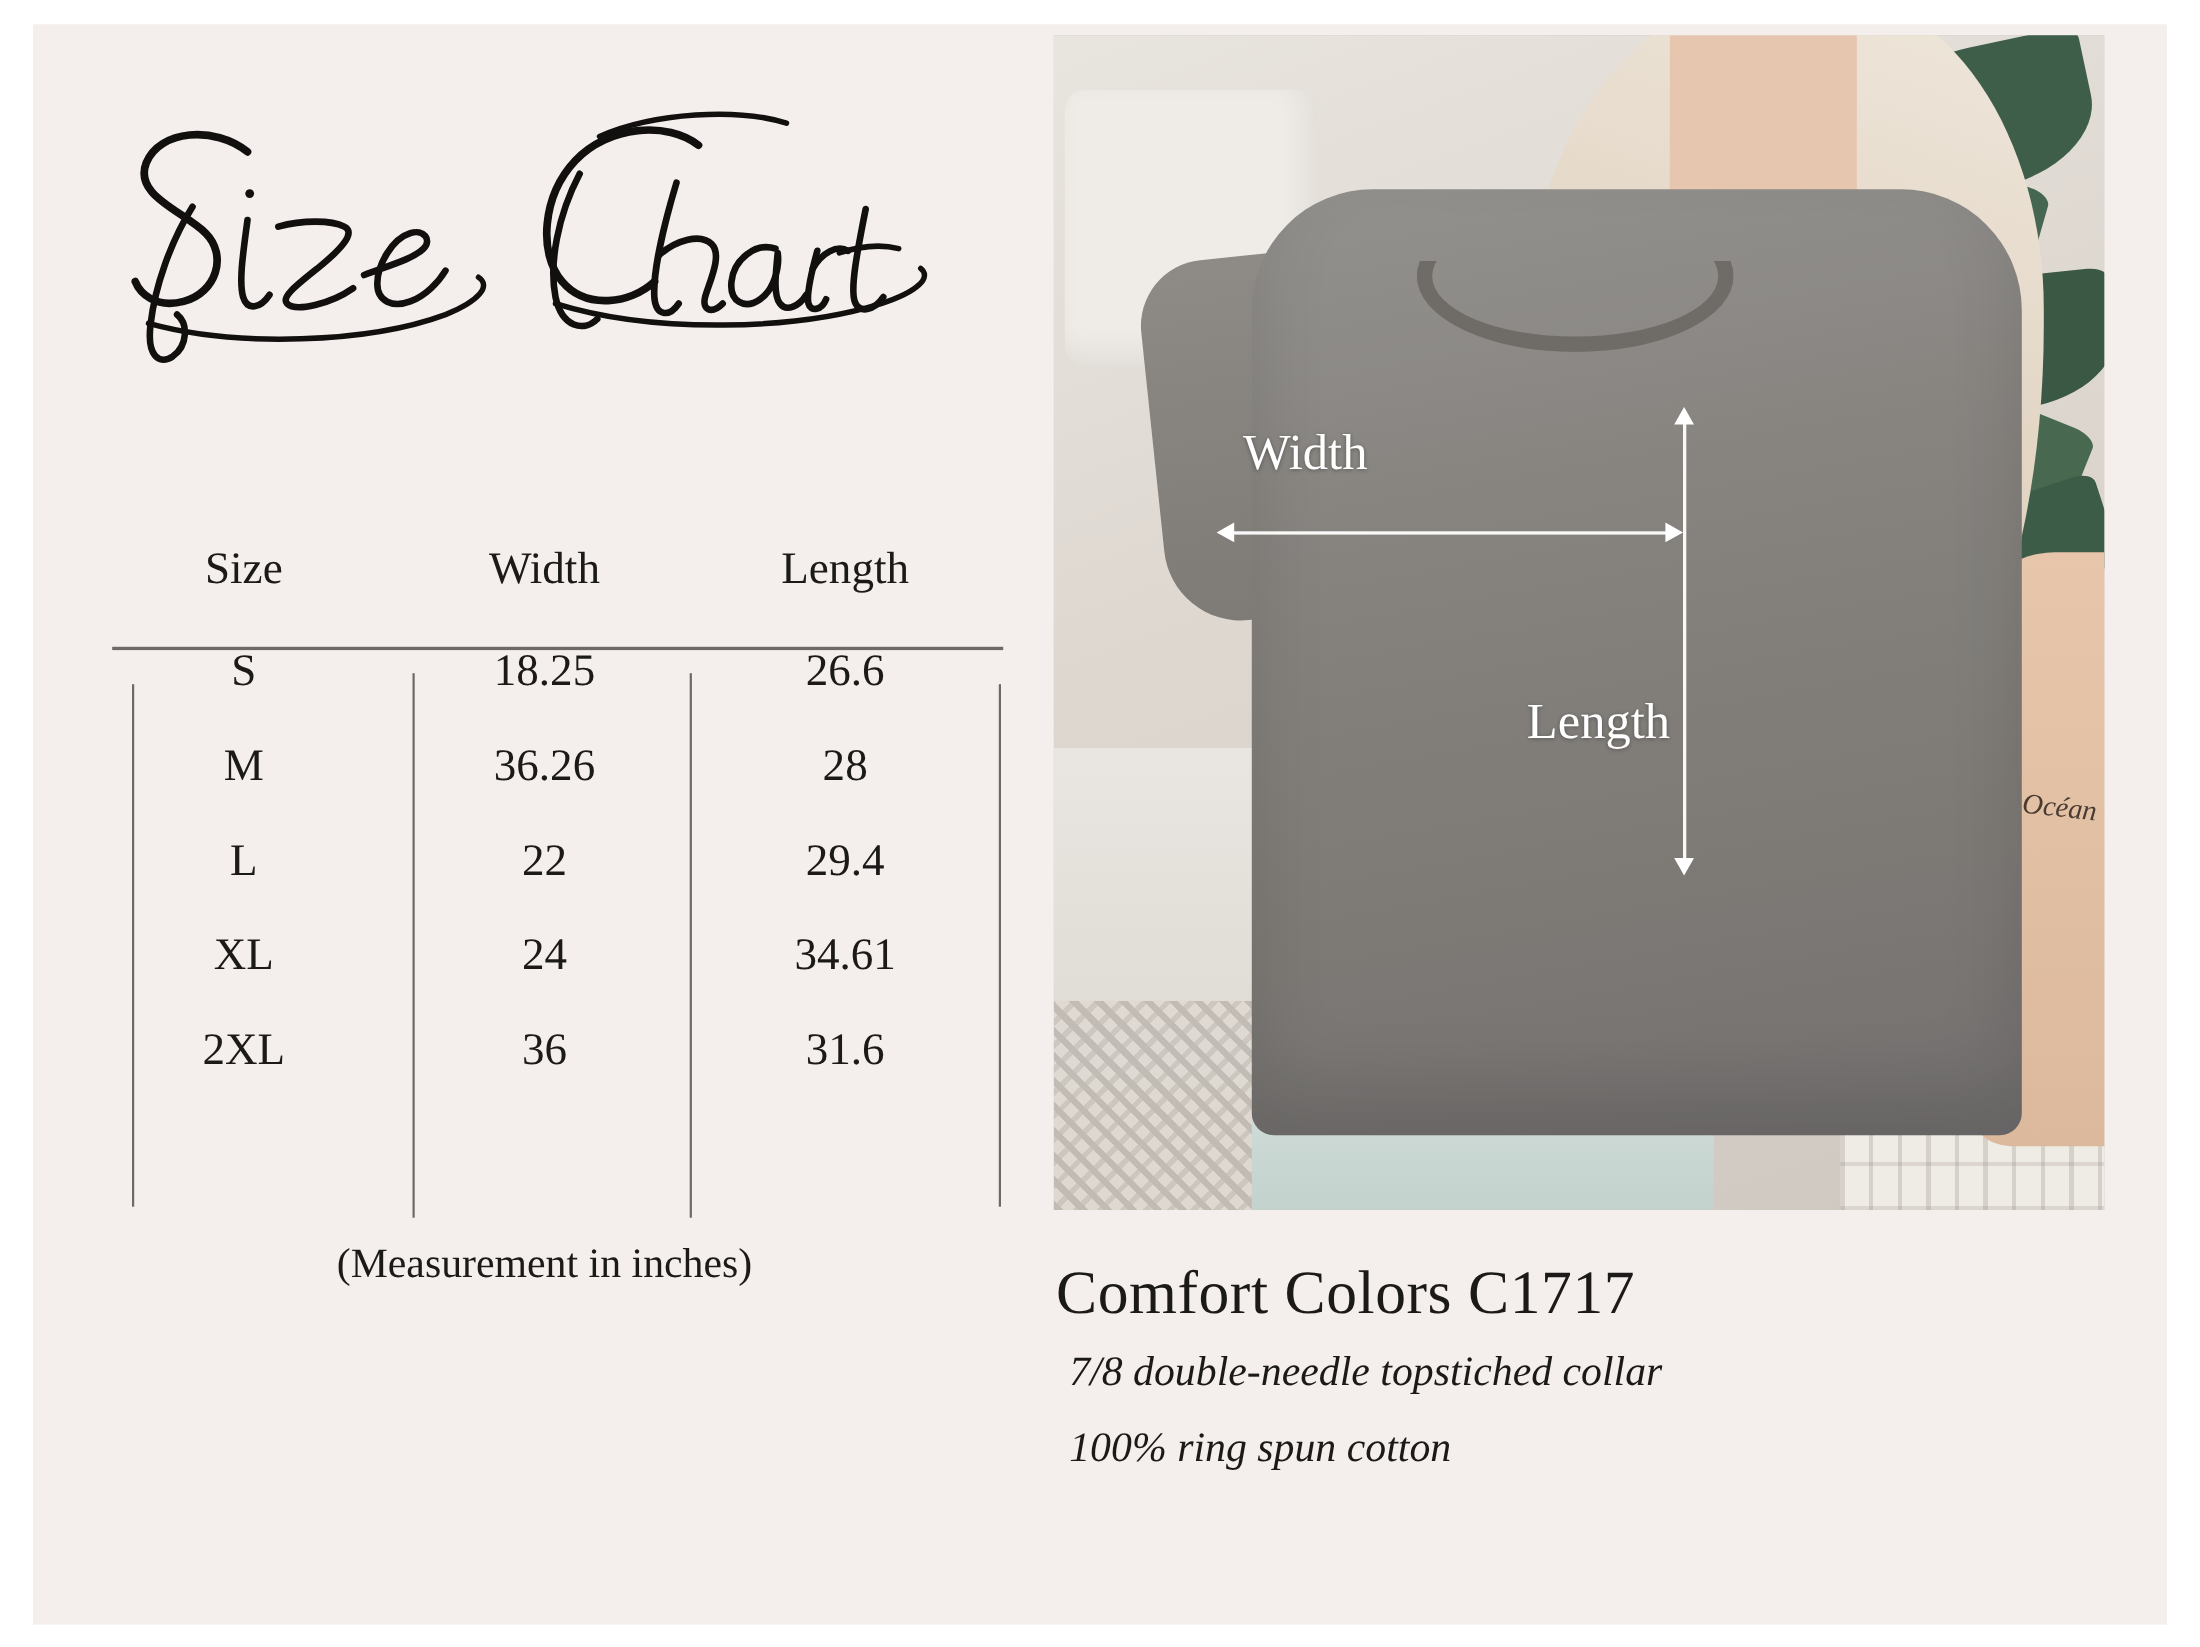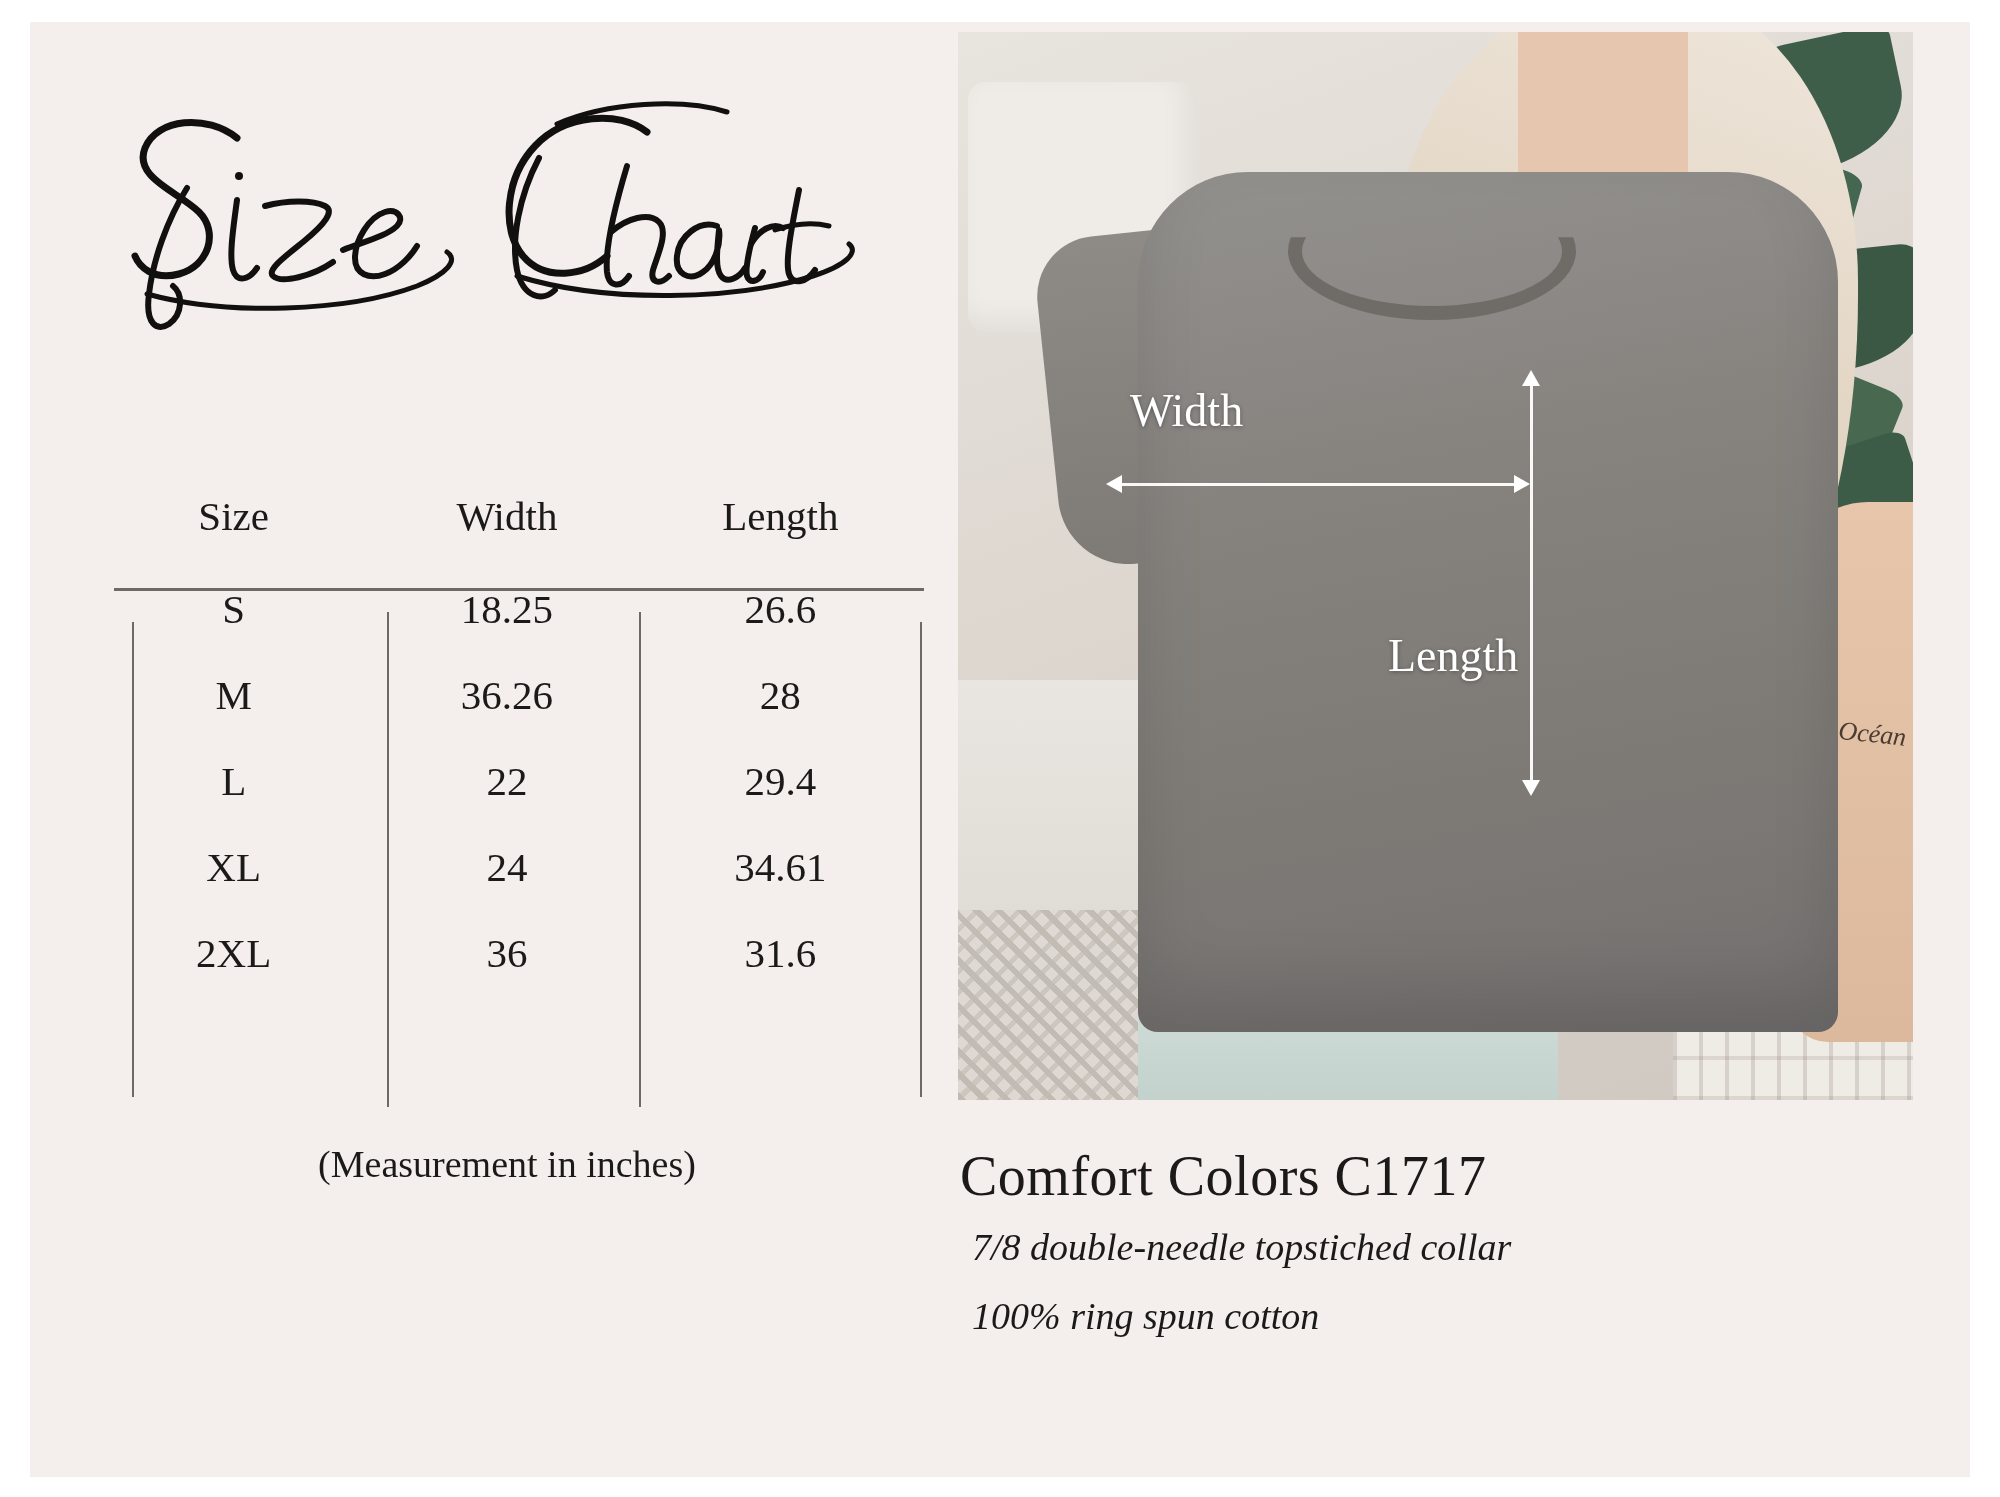--- a/index.html
+++ b/index.html
@@ -20,21 +20,21 @@
     position: absolute;
     left: 30px;
     top: 22px;
     width: 1940px;
     height: 1455px;
     background: #f4efec;
   }
   
   #left-panel {
     position: absolute;
-    left: 12px;
+    left: 0;
     top: 0;
     width: 920px;
     height: 1051px;
   }
   #chart-title {
     position: absolute;
     left: 45px;
     top: 58px;
     width: 840px;
     height: 260px;
@@ -95,21 +95,20 @@
 
   #measure-note {
     position: absolute;
     left: 55px;
     top: 1105px;
     width: 820px;
     text-align: center;
     font-size: 38px;
     color: #1c1a19;
     font-family: "Liberation Serif", serif;
-    margin-top: 15px;
   }
 
   
   #right-panel {
     position: absolute;
     left: 920px;
     top: 0;
     width: 1020px;
     height: 1455px;
   }

